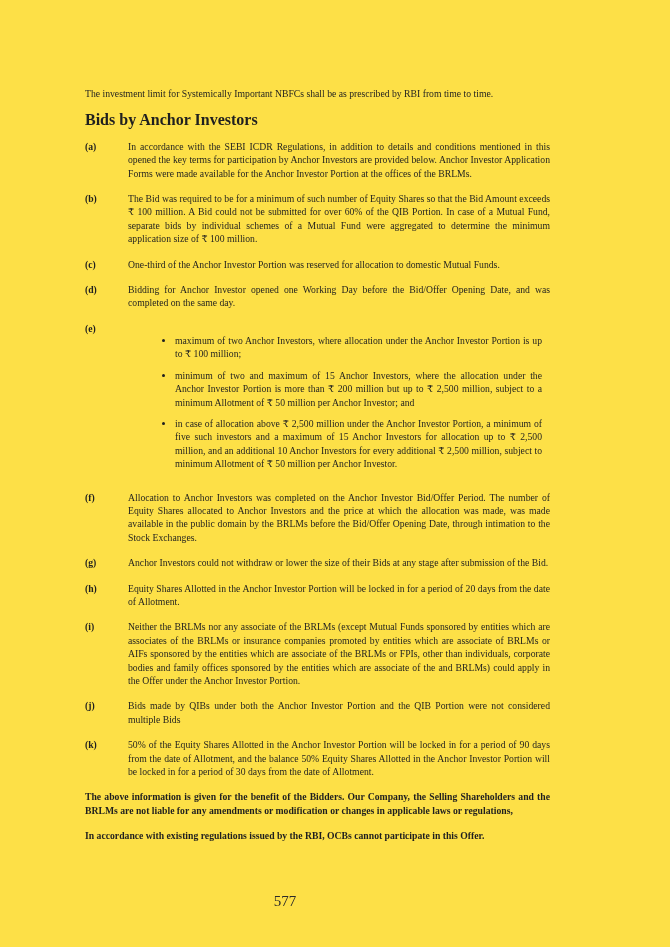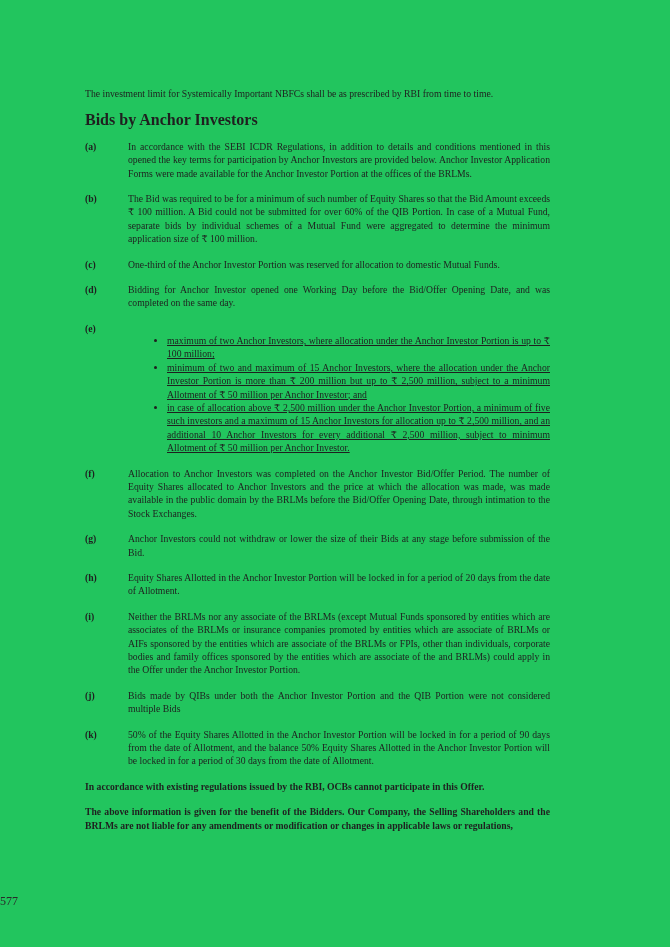--- a/index.html
+++ b/index.html
@@ -5,21 +5,21 @@
   html, body {
     margin: 0;
     padding: 0;
     background: #ffffff;
   }
   .page {
     position: relative;
     width: 670px;
     height: 947px;
     margin: 0 auto;
-    background: #22c55e;
+    background: #fde047;
     box-sizing: border-box;
     padding: 87px 120px 0 85px;
     font-family: "Liberation Serif", "DejaVu Serif", serif;
     font-size: 9.7px;
     line-height: 13.4px;
     color: #1f1f1f;
     overflow: hidden;
   }
   .intro {
     margin: 0 0 13px 0;
@@ -42,37 +42,37 @@
     flex: 1;
     margin: 0;
     text-align: justify;
   }
   .item ul.bullets {
     margin: 12px 0 0 22px;
     padding: 0 0 0 17px;
     list-style: disc outside;
   }
   .item ul.bullets li {
-    margin: 0;
+    margin: 8px;
     padding: 0;
     text-align: justify;
-    text-decoration: underline;
   }
   .bold-note {
     margin: 0 0 12px 0;
     font-weight: bold;
     text-align: justify;
   }
   .page-footer {
     position: absolute;
     top: 895px;
     left: 0;
     width: 570px;
+    text-align: center;
     font-family: "Liberation Serif", "DejaVu Serif", serif;
-    font-size: 12px;
+    font-size: 15px;
     color: #2a2a2a;
   }
 </style>
 </head>
 <body>
 
 <div class="page">
 
   <p class="intro">The investment limit for Systemically Important NBFCs shall be as prescribed by RBI from time to time.</p>
 
@@ -109,21 +109,21 @@
     </div>
   </div>
 
   <div class="item">
     <span class="label">(f)</span>
     <p class="body">Allocation to Anchor Investors was completed on the Anchor Investor Bid/Offer Period. The number of Equity Shares allocated to Anchor Investors and the price at which the allocation was made, was made available in the public domain by the BRLMs before the Bid/Offer Opening Date, through intimation to the Stock Exchanges.</p>
   </div>
 
   <div class="item">
     <span class="label">(g)</span>
-    <p class="body">Anchor Investors could not withdraw or lower the size of their Bids at any stage before submission of the Bid.</p>
+    <p class="body">Anchor Investors could not withdraw or lower the size of their Bids at any stage after submission of the Bid.</p>
   </div>
 
   <div class="item">
     <span class="label">(h)</span>
     <p class="body">Equity Shares Allotted in the Anchor Investor Portion will be locked in for a period of 20 days from the date of Allotment.</p>
   </div>
 
   <div class="item">
     <span class="label">(i)</span>
     <p class="body">Neither the BRLMs nor any associate of the BRLMs (except Mutual Funds sponsored by entities which are associates of the BRLMs or insurance companies promoted by entities which are associate of BRLMs or AIFs sponsored by the entities which are associate of the BRLMs or FPIs, other than individuals, corporate bodies and family offices sponsored by the entities which are associate of the and BRLMs) could apply in the Offer under the Anchor Investor Portion.</p>
@@ -132,21 +132,21 @@
   <div class="item">
     <span class="label">(j)</span>
     <p class="body">Bids made by QIBs under both the Anchor Investor Portion and the QIB Portion were not considered multiple Bids</p>
   </div>
 
   <div class="item">
     <span class="label">(k)</span>
     <p class="body">50% of the Equity Shares Allotted in the Anchor Investor Portion will be locked in for a period of 90 days from the date of Allotment, and the balance 50% Equity Shares Allotted in the Anchor Investor Portion will be locked in for a period of 30 days from the date of Allotment.</p>
   </div>
 
+  <p class="bold-note">The above information is given for the benefit of the Bidders. Our Company, the Selling Shareholders and the BRLMs are not liable for any amendments or modification or changes in applicable laws or regulations,</p>
+
   <p class="bold-note">In accordance with existing regulations issued by the RBI, OCBs cannot participate in this Offer.</p>
-
-  <p class="bold-note">The above information is given for the benefit of the Bidders. Our Company, the Selling Shareholders and the BRLMs are not liable for any amendments or modification or changes in applicable laws or regulations,</p>
 
   <div class="page-footer">
     <span>577</span>
   </div>
 
 </div>
 
 </body></html>

